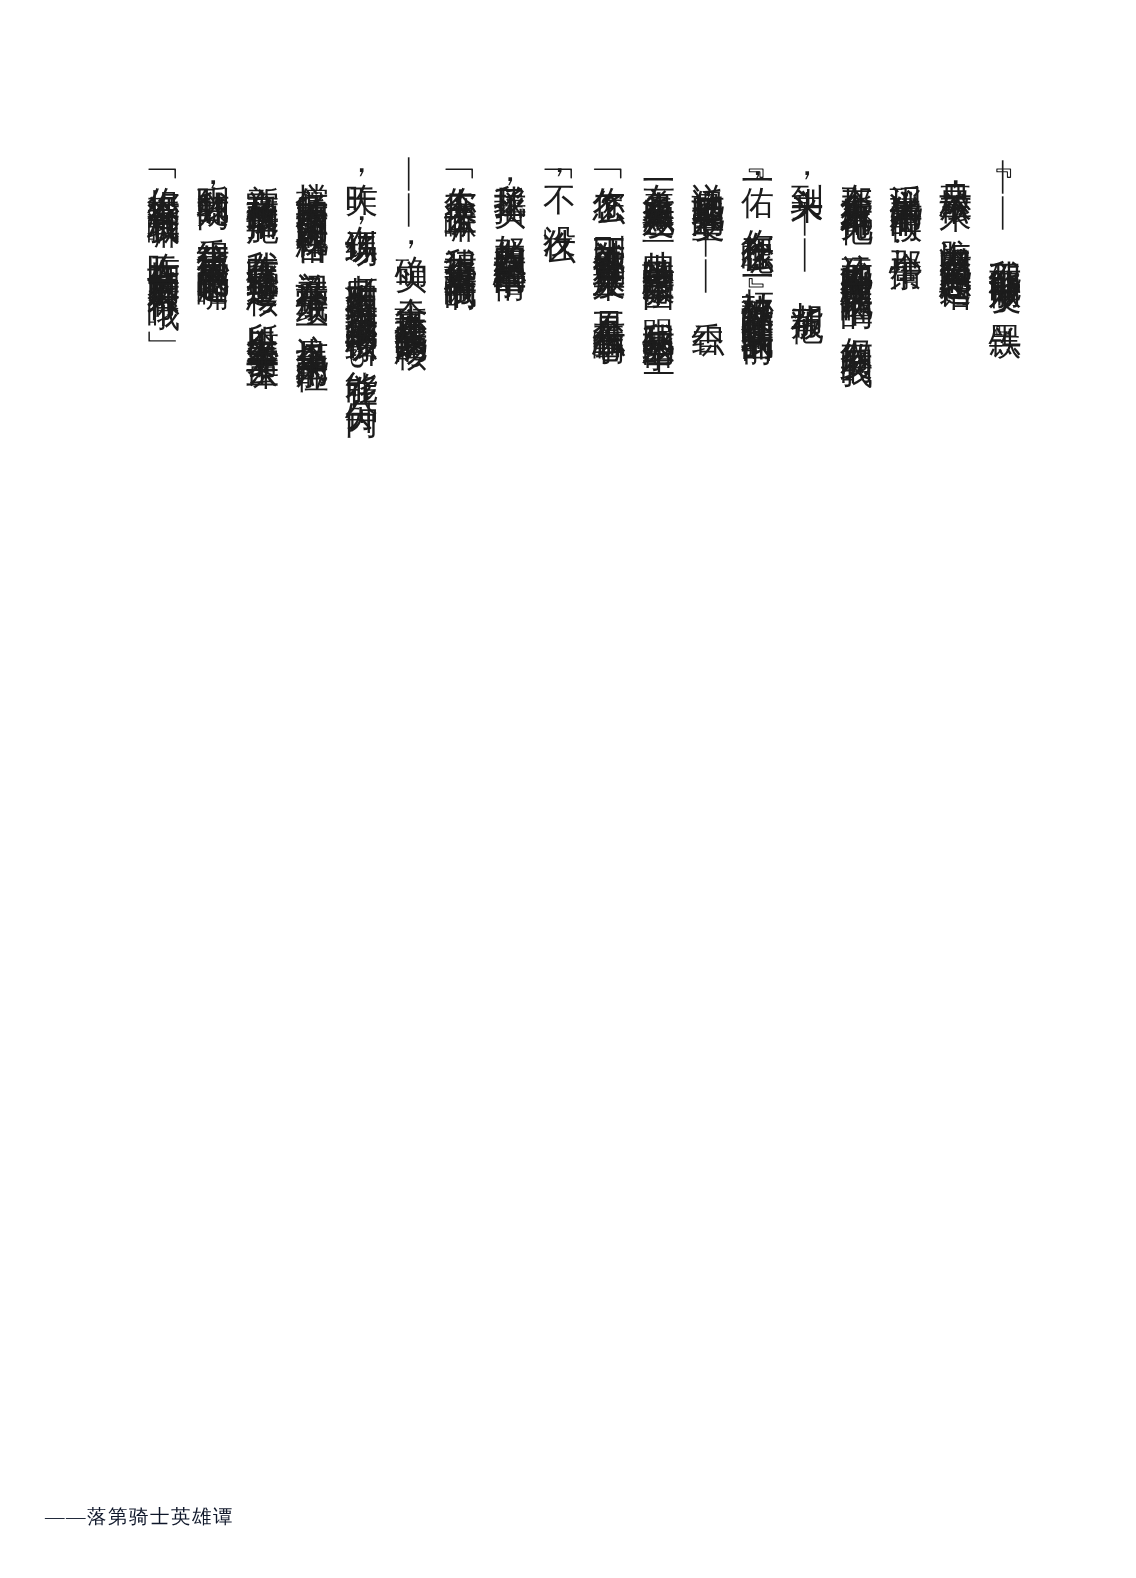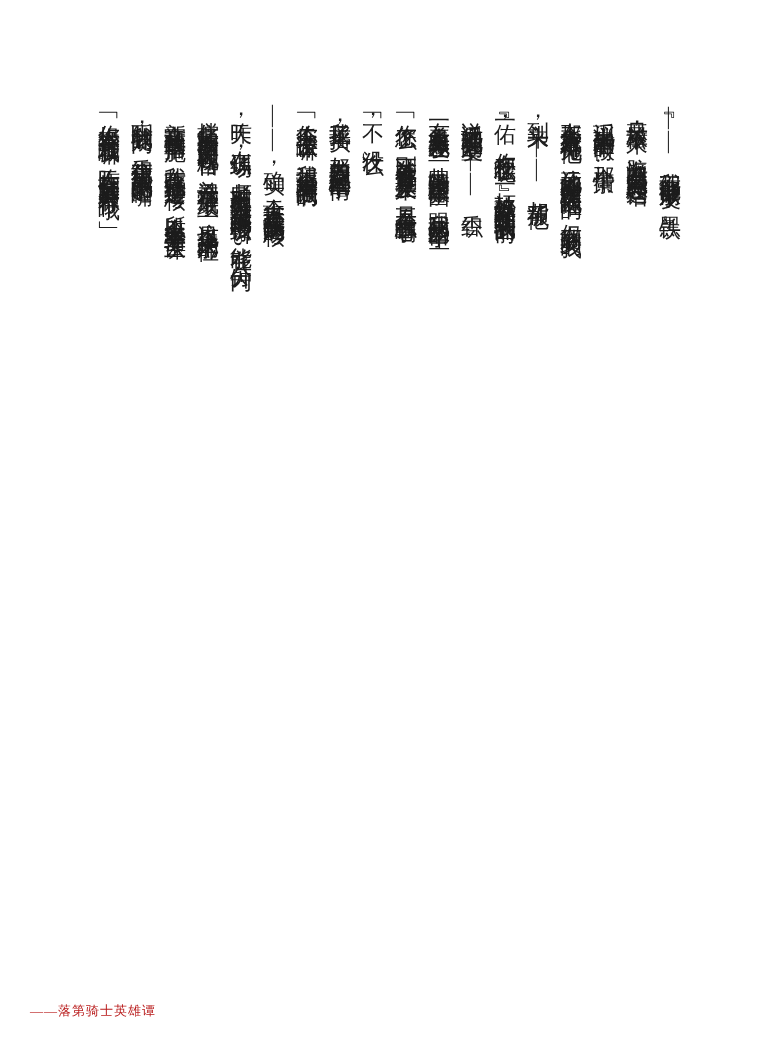--- a/index.html
+++ b/index.html
@@ -38,21 +38,21 @@
     margin: 0;
     white-space: pre-wrap;
   }
 
   .footer {
     position: absolute;
     left: 30px;
     bottom: 32px;
     font-size: 13px;
     letter-spacing: 1px;
-    color: #b91c1c;
+    color: #0f172a;
     writing-mode: horizontal-tb;
   }
 </style>
 </head>
 <body>
 
 <div class="page">
 
   <div class="text-area">
     <p class="line">『——我们不能够再做朋友了　黑铁』</p>

